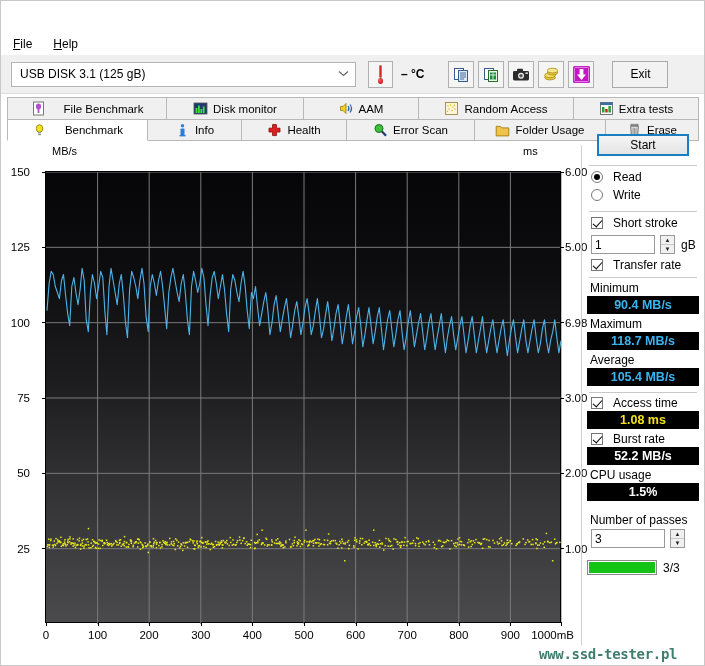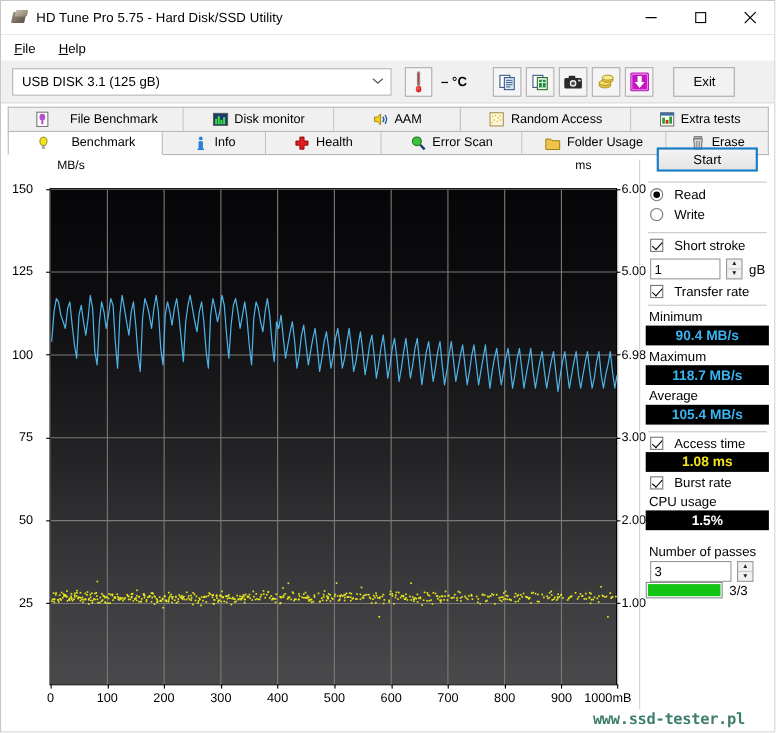--- a/index.html
+++ b/index.html
@@ -259,21 +259,21 @@
   .statval {
     height: 18px; margin-top: 1px;
     background: #000000;
     display: flex; align-items: center; justify-content: center;
     font-size: 12.5px; font-weight: bold;
     font-family: "Liberation Sans", sans-serif;
   }
   .statval.blue { color: #3ab4f0; }
   .statval.yellow { color: #f2e21c; }
   .statval.white { color: #ffffff; }
-  .progwrap { display: flex; align-items: center; gap: 6px; margin-top: 0; }
+  .progwrap { display: flex; align-items: center; gap: 6px; margin-top: 12px; }
   .progbar {
     width: 70px; height: 15px; border: 1px solid #8a8a8a; background: #fff;
     padding: 1px;
   }
   .progfill { height: 100%; background: #14c414; }
   .progtext { font-size: 12px; color: #000; }
 
   .sidesep {
     position: absolute; left: 580px; top: 144px;
     width: 1px; height: 500px; background: #d0d0d0;
@@ -287,45 +287,20 @@
     color: #3f7d6e;
     letter-spacing: -0.3px;
     white-space: nowrap;
   }
 </style>
 </head>
 <body>
 
 <div id="app">
 
-  <div class="titlebar">
-    <div class="title-icon">
-      <div class="d1"></div>
-        <div class="d2"></div>
-    </div>
-    <div class="titletext">HD Tune Pro 5.75 - Hard Disk/SSD Utility</div>
-    <div class="wbtns">
-      <div class="wbtn">
-        <svg width="12" height="12" viewBox="0 0 12 12">
-            <line x1="1" y1="6" x2="11" y2="6" stroke="#000" stroke-width="1"></line>
-          </svg>
-      </div>
-      <div class="wbtn">
-        <svg width="12" height="12" viewBox="0 0 12 12">
-            <rect x="1.5" y="1.5" width="9" height="9" fill="none" stroke="#000" stroke-width="1"></rect>
-          </svg>
-      </div>
-      <div class="wbtn">
-        <svg width="12" height="12" viewBox="0 0 12 12">
-            <line x1="1" y1="1" x2="11" y2="11" stroke="#000" stroke-width="1.1"></line>
-            <line x1="11" y1="1" x2="1" y2="11" stroke="#000" stroke-width="1.1"></line>
-          </svg>
-      </div>
-    </div>
-  </div>
 
   <div class="menubar">
     <div class="menuitem"><u>F</u><span>ile</span></div>
     <div class="menuitem"><u>H</u><span>elp</span></div>
   </div>
 
   <div class="toolbar">
     <div class="drivesel">
       <span class="dsname">USB DISK 3.1 (125 gB)</span>
       <span class="chev">
@@ -1247,20 +1222,21 @@
     <div class="chk-row" style="margin-top:3px">
       <span class="chk checked"></span>
       <span>Access time</span>
     </div>
     <div class="statval yellow">1.08 ms</div>
 
     <div class="chk-row" style="margin-top:3px">
       <span class="chk checked"></span>
       <span>Burst rate</span>
     </div>
+    <div class="statval white">52.2 MB/s</div>
 
     <div class="statlabel">CPU usage</div>
     <div class="statval white">1.5%</div>
 
     <div class="statlabel" style="margin-top:12px">Number of passes</div>
     <div class="spinrow" style="margin-top:2px">
       <div class="spininput" style="width:74px">
         <span>3</span>
       </div>
       <div class="spinbtns">

